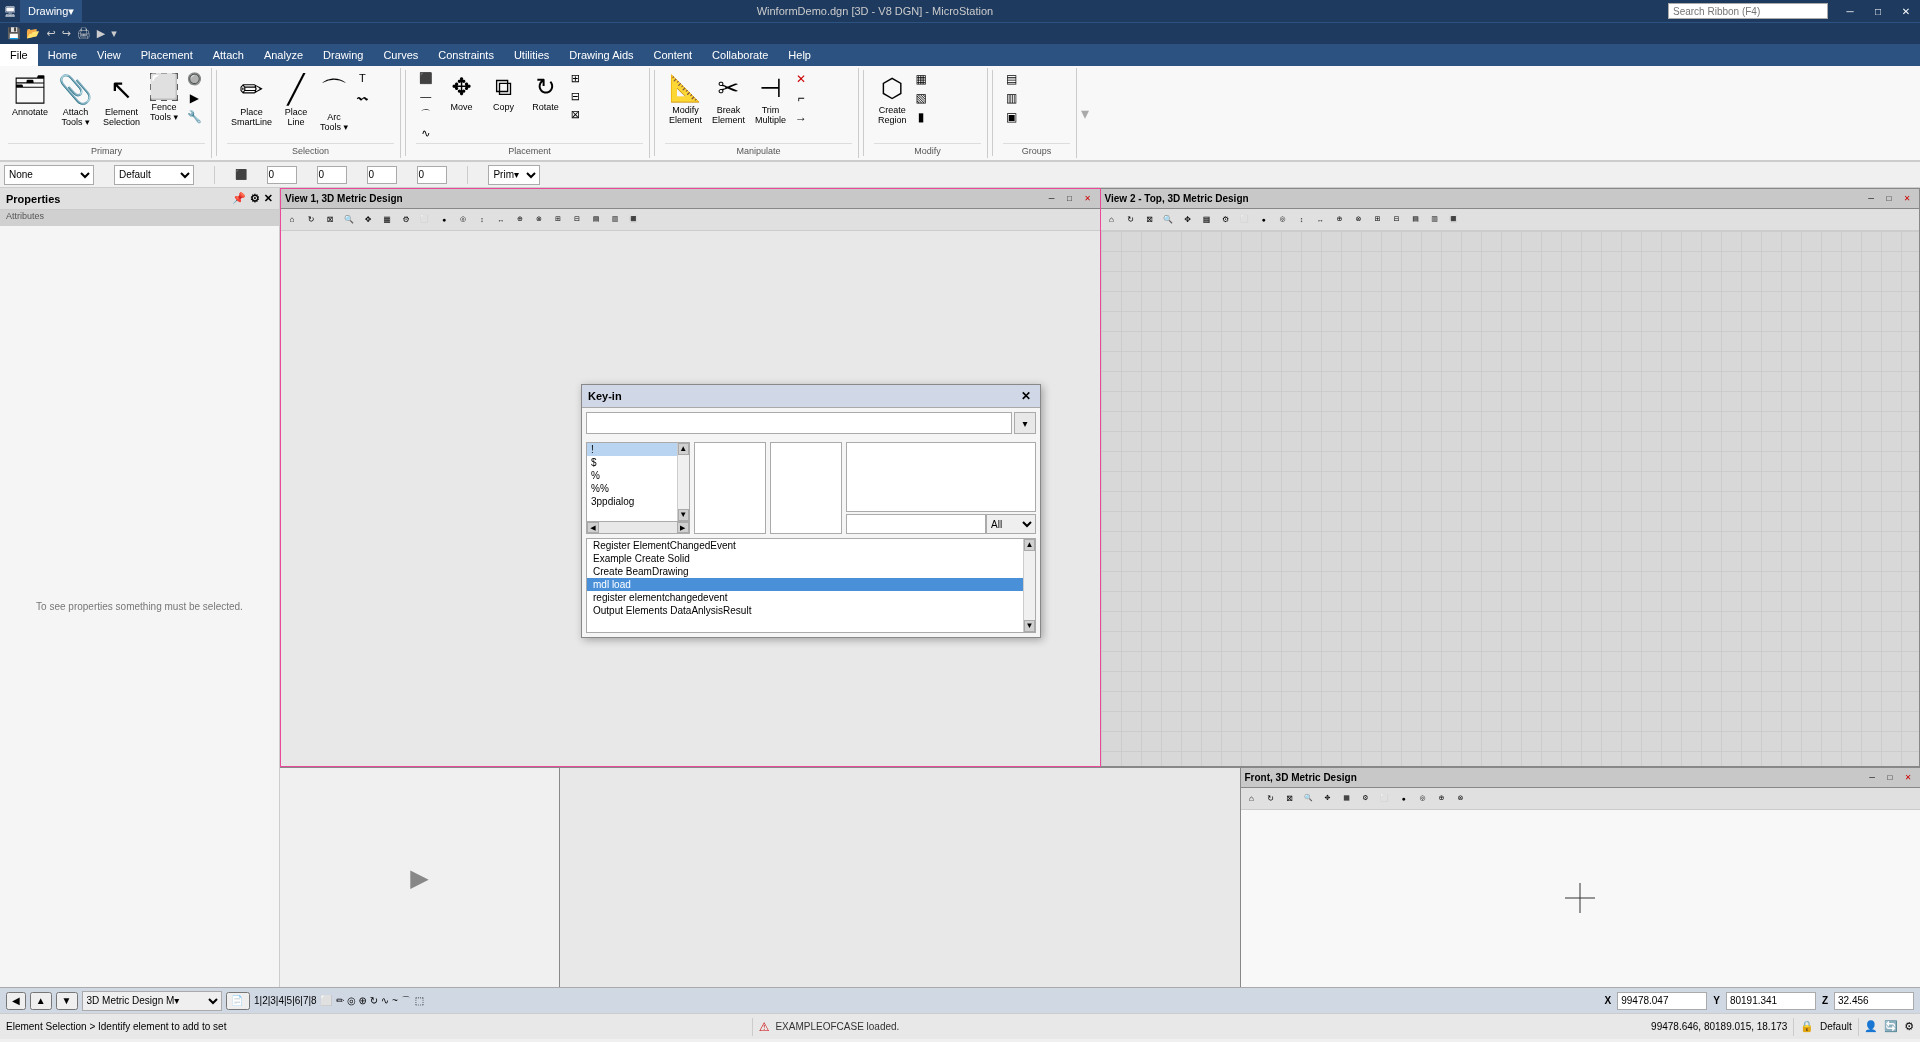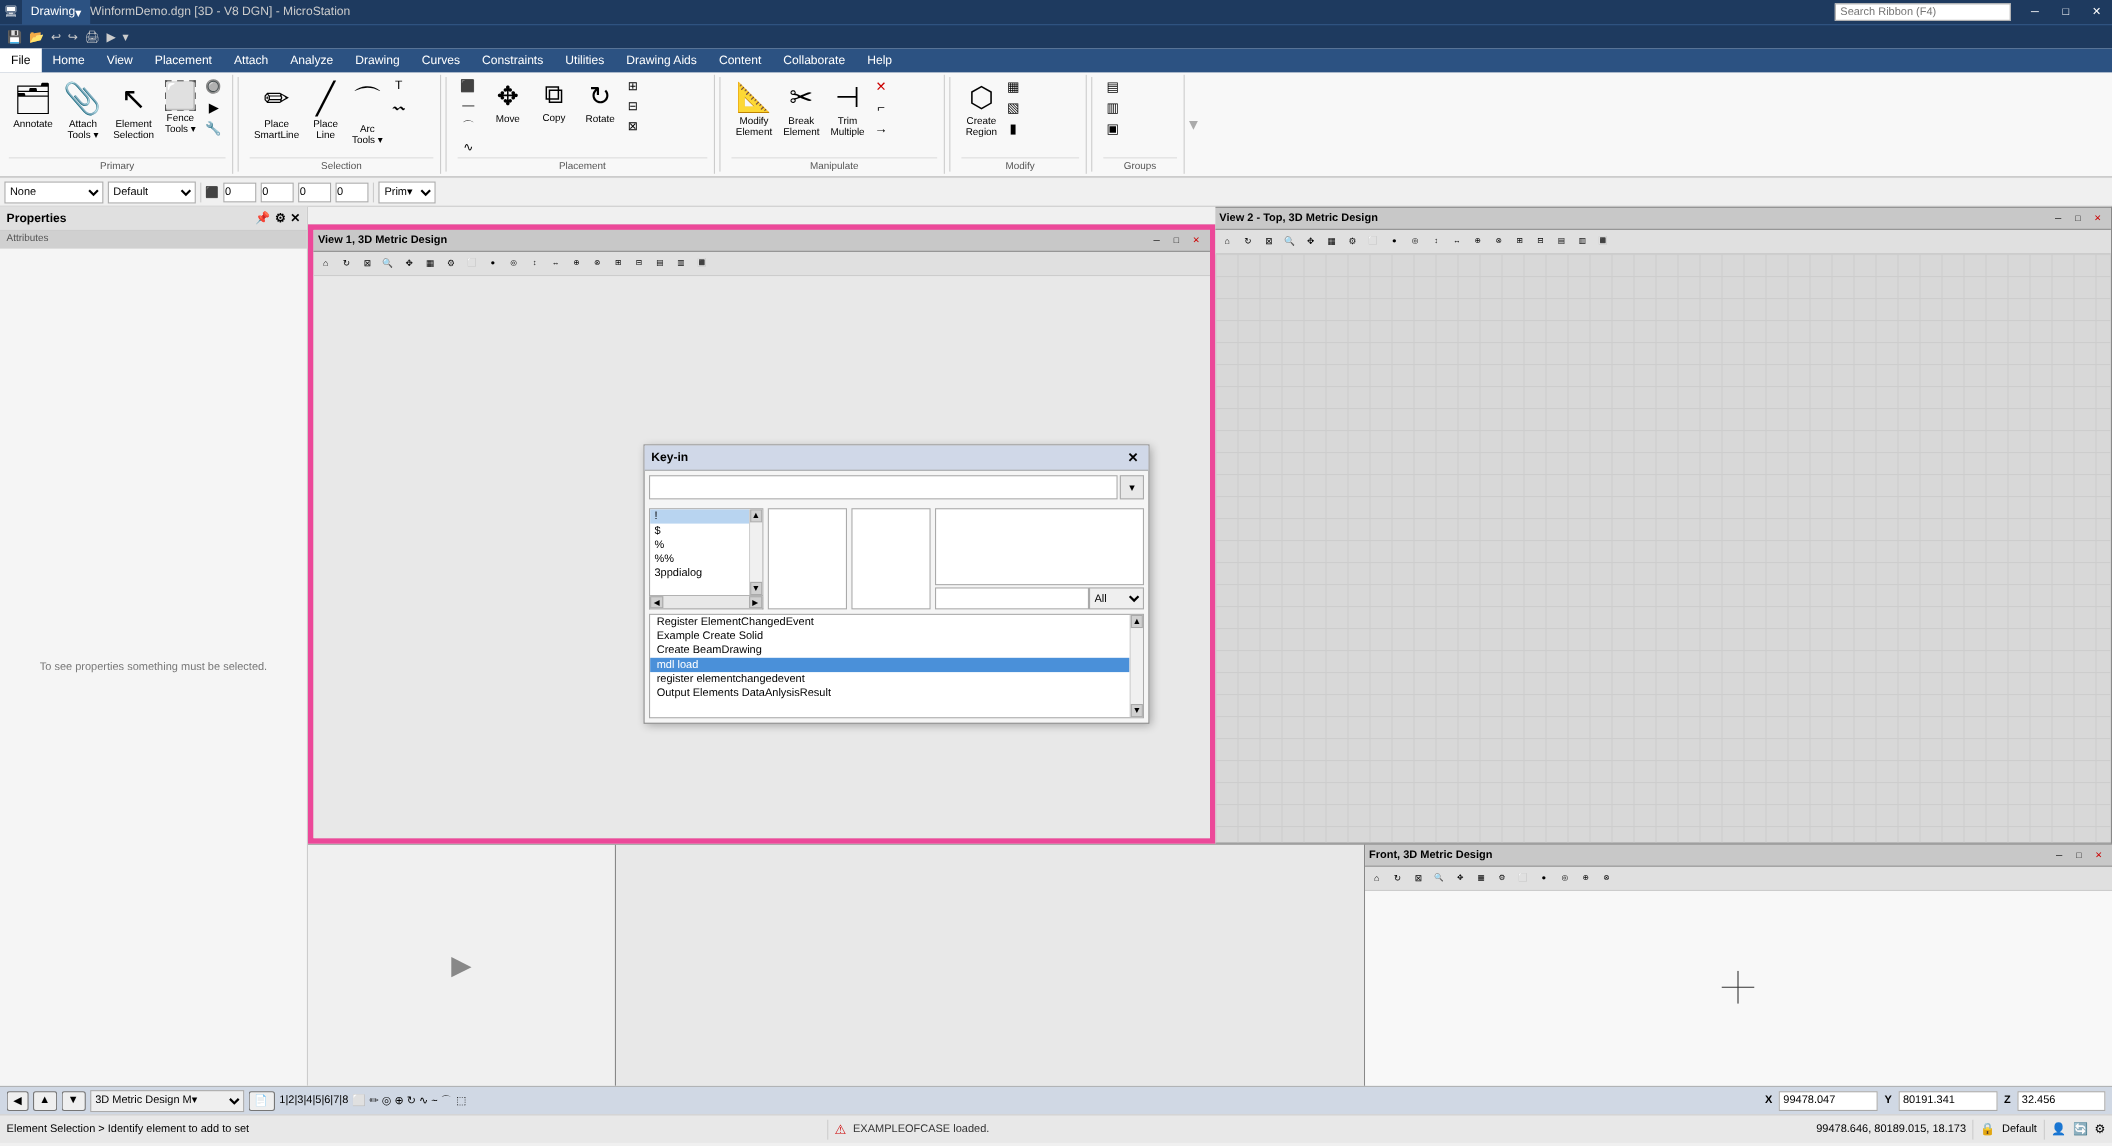--- a/index.html
+++ b/index.html
@@ -2,21 +2,21 @@
 <html><head>
   <meta charset="utf-8">
   <style>
     * { margin: 0; padding: 0; box-sizing: border-box; }
     body { width: 1920px; height: 1042px; overflow: hidden; font-family: 'Segoe UI', Arial, sans-serif; font-size: 11px; background: #f0f0f0; color: #000; }
 
     
     #title-bar { display: flex; align-items: center; background: #1e3a5f; height: 22px; color: #fff; font-size: 11px; }
     #title-bar .app-icon { width: 20px; height: 22px; background: #1e3a5f; display: flex; align-items: center; justify-content: center; font-size: 10px; }
     #title-bar .file-tab { background: #2c5282; padding: 0 8px; height: 22px; display: flex; align-items: center; color: #fff; font-size: 11px; }
-    #title-bar .title { flex: 1; text-align: left; font-size: 11px; color: #ccc; }
+    #title-bar .title { flex: 1; text-align: center; font-size: 11px; color: #ccc; }
     #title-bar .search-ribbon { display: flex; align-items: center; margin-right: 8px; }
     #title-bar .search-ribbon input { background: #fff; border: 1px solid #aaa; height: 16px; width: 160px; font-size: 10px; padding: 0 4px; }
     #title-bar .win-controls { display: flex; }
     #title-bar .win-controls button { background: transparent; border: none; color: #fff; width: 28px; height: 22px; cursor: pointer; font-size: 10px; display: flex; align-items: center; justify-content: center; }
 
     
     #quick-access { display: flex; align-items: center; background: #1e3a5f; height: 22px; padding: 0 4px; border-top: 1px solid #2c5282; }
 
     
     #menu-bar { display: flex; align-items: center; background: #2c5282; height: 22px; }
@@ -29,21 +29,21 @@
     
     .ribbon-group { display: flex; flex-direction: column; align-items: stretch; border-right: 1px solid #ccc; padding: 2px 6px; min-width: 60px; }
     .ribbon-group-label { text-align: center; font-size: 9px; color: #555; margin-top: auto; padding-top: 2px; border-top: 1px solid #ddd; }
     .ribbon-tools { display: flex; align-items: flex-start; gap: 2px; flex: 1; }
     
     .ribbon-btn { display: flex; flex-direction: column; align-items: center; justify-content: flex-start; cursor: pointer; padding: 2px 3px; border: 1px solid transparent; border-radius: 2px; min-width: 36px; }
     .ribbon-btn .lbl { font-size: 9px; text-align: center; margin-top: 1px; white-space: nowrap; }
     .ribbon-btn-small { display: flex; flex-direction: column; align-items: center; cursor: pointer; padding: 1px 2px; border: 1px solid transparent; border-radius: 2px; }
 
     
-    #attr-bar { display: flex; align-items: center; background: #f0f0f0; border-bottom: 1px solid #ccc; height: 26px; padding: 0 4px; gap: 4px; }
+    #attr-bar { display: flex; align-items: center; background: #f0f0f0; border-bottom: 1px solid #ccc; height: 26px; padding: 0 4px; gap: 20px; }
     #attr-bar select, #attr-bar input { height: 18px; border: 1px solid #aaa; font-size: 10px; background: #fff; }
 
     
     #main-area { display: flex; height: calc(1042px - 22px - 22px - 22px - 108px - 26px - 26px - 26px); }
 
     
     #properties { width: 280px; background: #f5f5f5; border-right: 1px solid #ccc; display: flex; flex-direction: column; }
     #properties-header { display: flex; align-items: center; background: #e0e0e0; border-bottom: 1px solid #ccc; padding: 2px 6px; height: 22px; font-size: 11px; font-weight: bold; }
     #properties-header .header-icons { margin-left: auto; display: flex; gap: 4px; }
     #properties-content { flex: 1; padding: 8px; color: #777; font-size: 10px; display: flex; align-items: center; justify-content: center; text-align: center; }
@@ -354,21 +354,21 @@
     <div style="background:#d0d0d0;height:16px;padding:1px 6px;font-size:9px;color:#555;">Attributes</div>
     <div id="properties-content">
       <span>To see properties something must be selected.</span>
     </div>
   </div>
 
   <div style="flex:1; display:flex; flex-direction:column; position:relative;">
 
     <div style="display:flex; flex:1;">
 
-      <div class="view-panel" style="flex:1; border:5px solid #ec4899;margin-top:16px;">
+      <div class="view-panel" style="flex:1; border:1px solid #ec4899;">
         <div class="view-title-bar">
           <span>View 1, 3D Metric Design</span>
           <div class="view-controls">
             <button>─</button>
             <button>□</button>
             <button style="color:#cc0000;">✕</button>
           </div>
         </div>
         <div class="view-toolbar">
           <button style="font-size:8px;">⌂</button>

